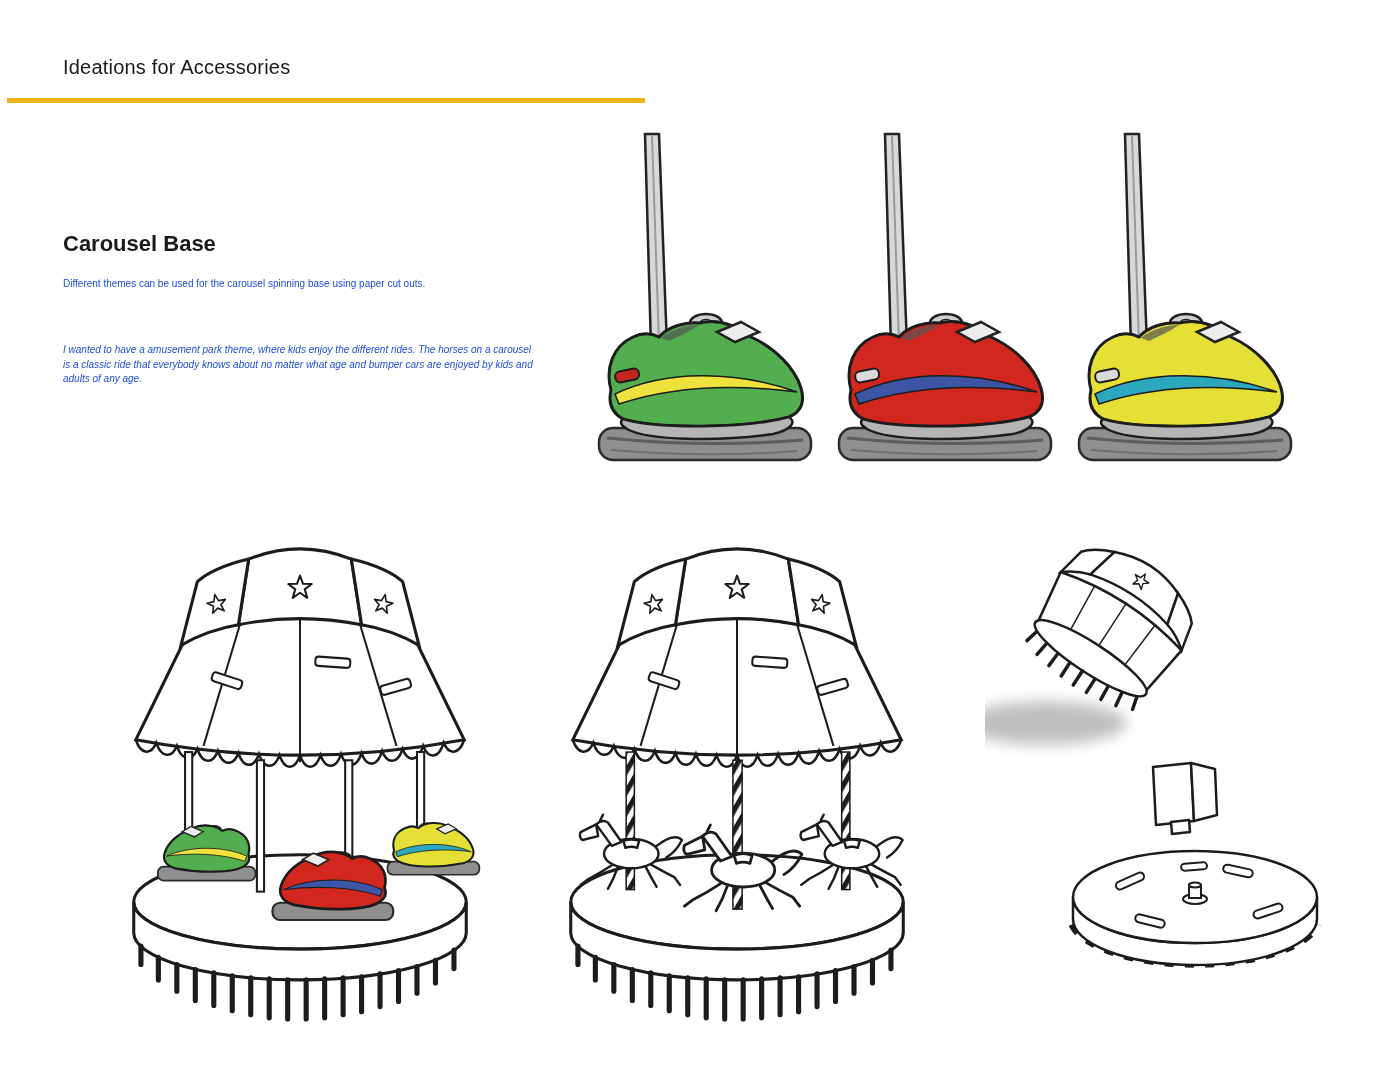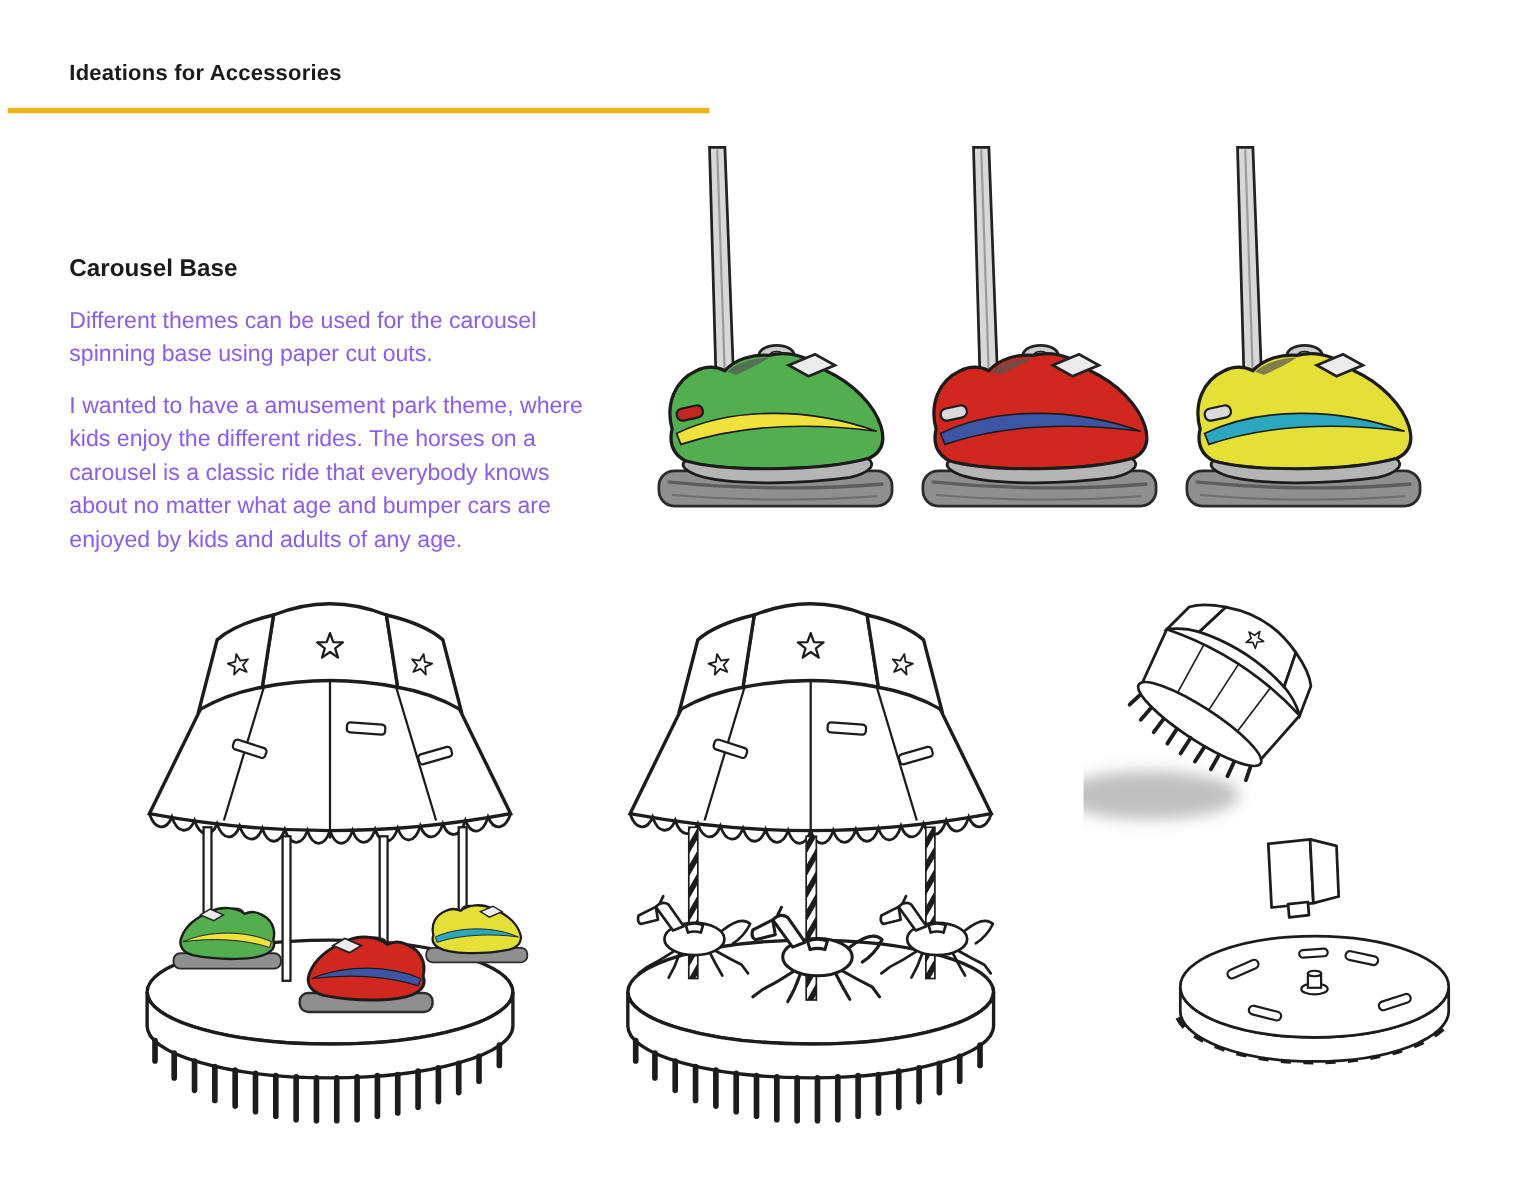--- a/index.html
+++ b/index.html
@@ -1,26 +1,26 @@
 <!DOCTYPE html>
 <html><head>
 <meta charset="utf-8">
 <style>
   * { margin:0; padding:0; box-sizing:border-box; }
   html,body { width:1400px; height:1082px; }
   body { font-family:"Liberation Sans", sans-serif; background:#ffffff; color:#1a1a1a; }
   .page { position:relative; width:1400px; height:1082px; background:#fff; overflow:hidden; }
 
-  .page-title { position:absolute; left:63px; top:56px; font-size:20px; font-weight:bold; letter-spacing:.2px; }
+  .page-title { position:absolute; left:63px; top:56px; font-size:20px; font-weight:normal; letter-spacing:.2px; }
   .accent-rule { position:absolute; left:7px; top:98px; width:638px; height:5px; background:#ecb418; }
 
   .section-heading { position:absolute; left:63px; top:231px; font-size:22px; font-weight:bold; }
-  .para { position:absolute; left:63px; width:468px; font-size:21px; line-height:1.45; color:#8b5cf6; }
+  .para { position:absolute; left:63px; width:468px; font-size:10px; line-height:1.45; color:#1d4ed8; }
   .para-1 { top:277px; width:440px; }
-  .para-2 { top:354px; width:472px; }
+  .para-2 { top:343px; width:472px;font-style:italic; }
 
   .sketch { position:absolute; }
   .defs-svg { position:absolute; width:0; height:0; overflow:hidden; }
 
   .car-unit use { --body:#999; --stripe:#ccc; --light:#ddd; }
   .mini-car-use { --body:#999; --stripe:#ccc; }
 </style>
 </head>
 <body>
 

